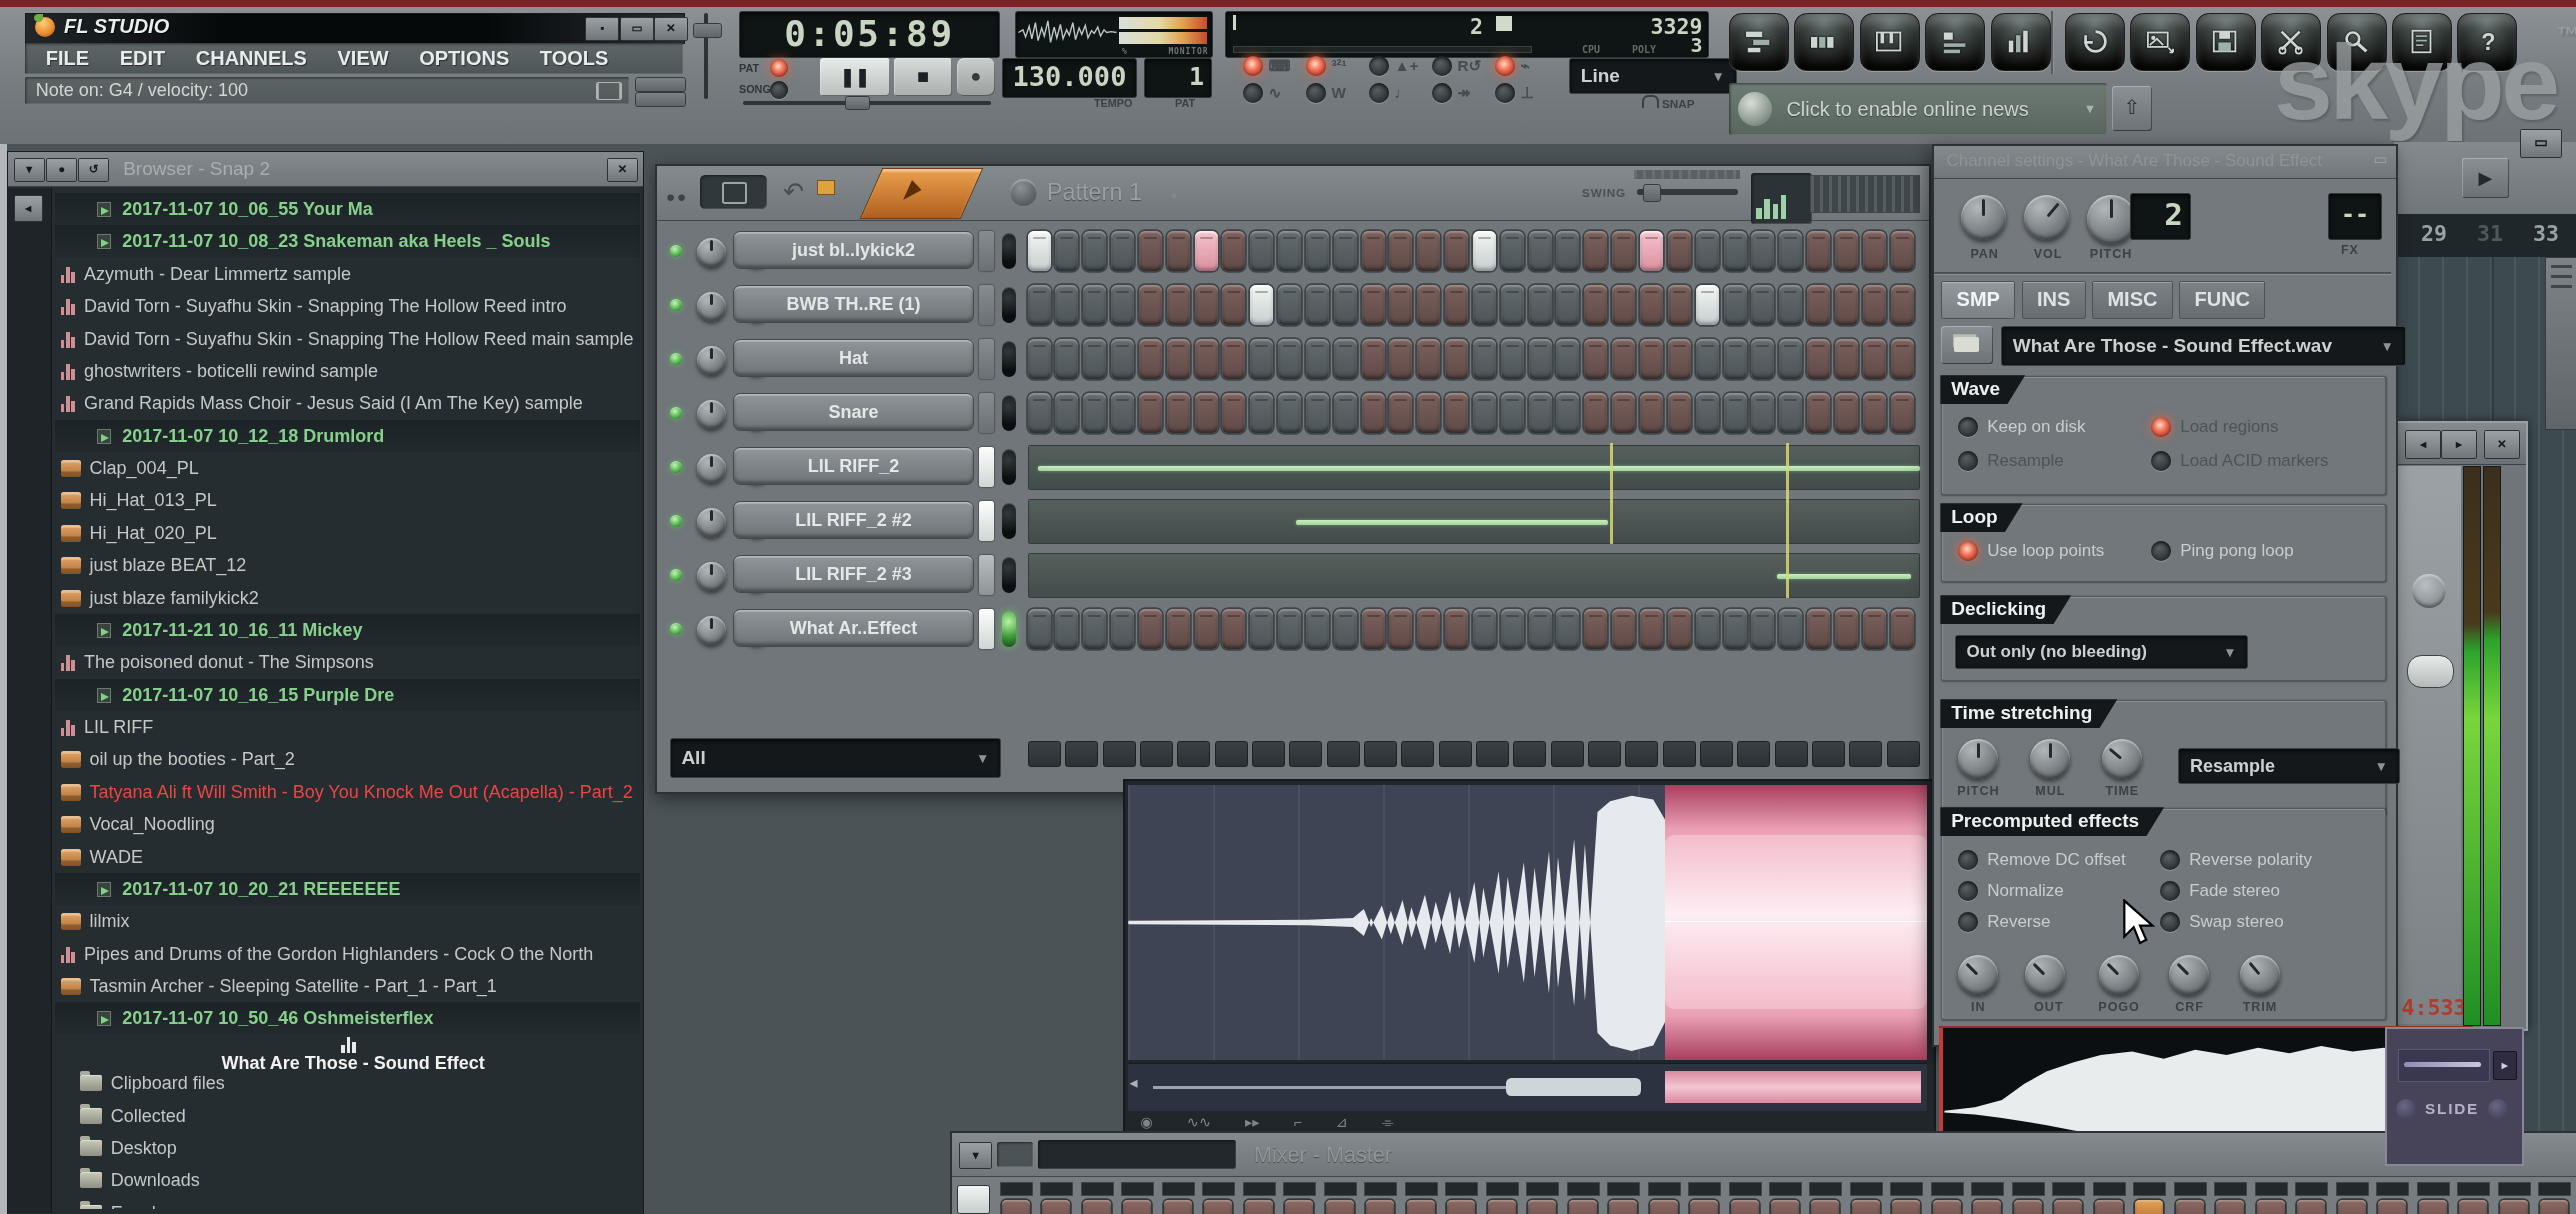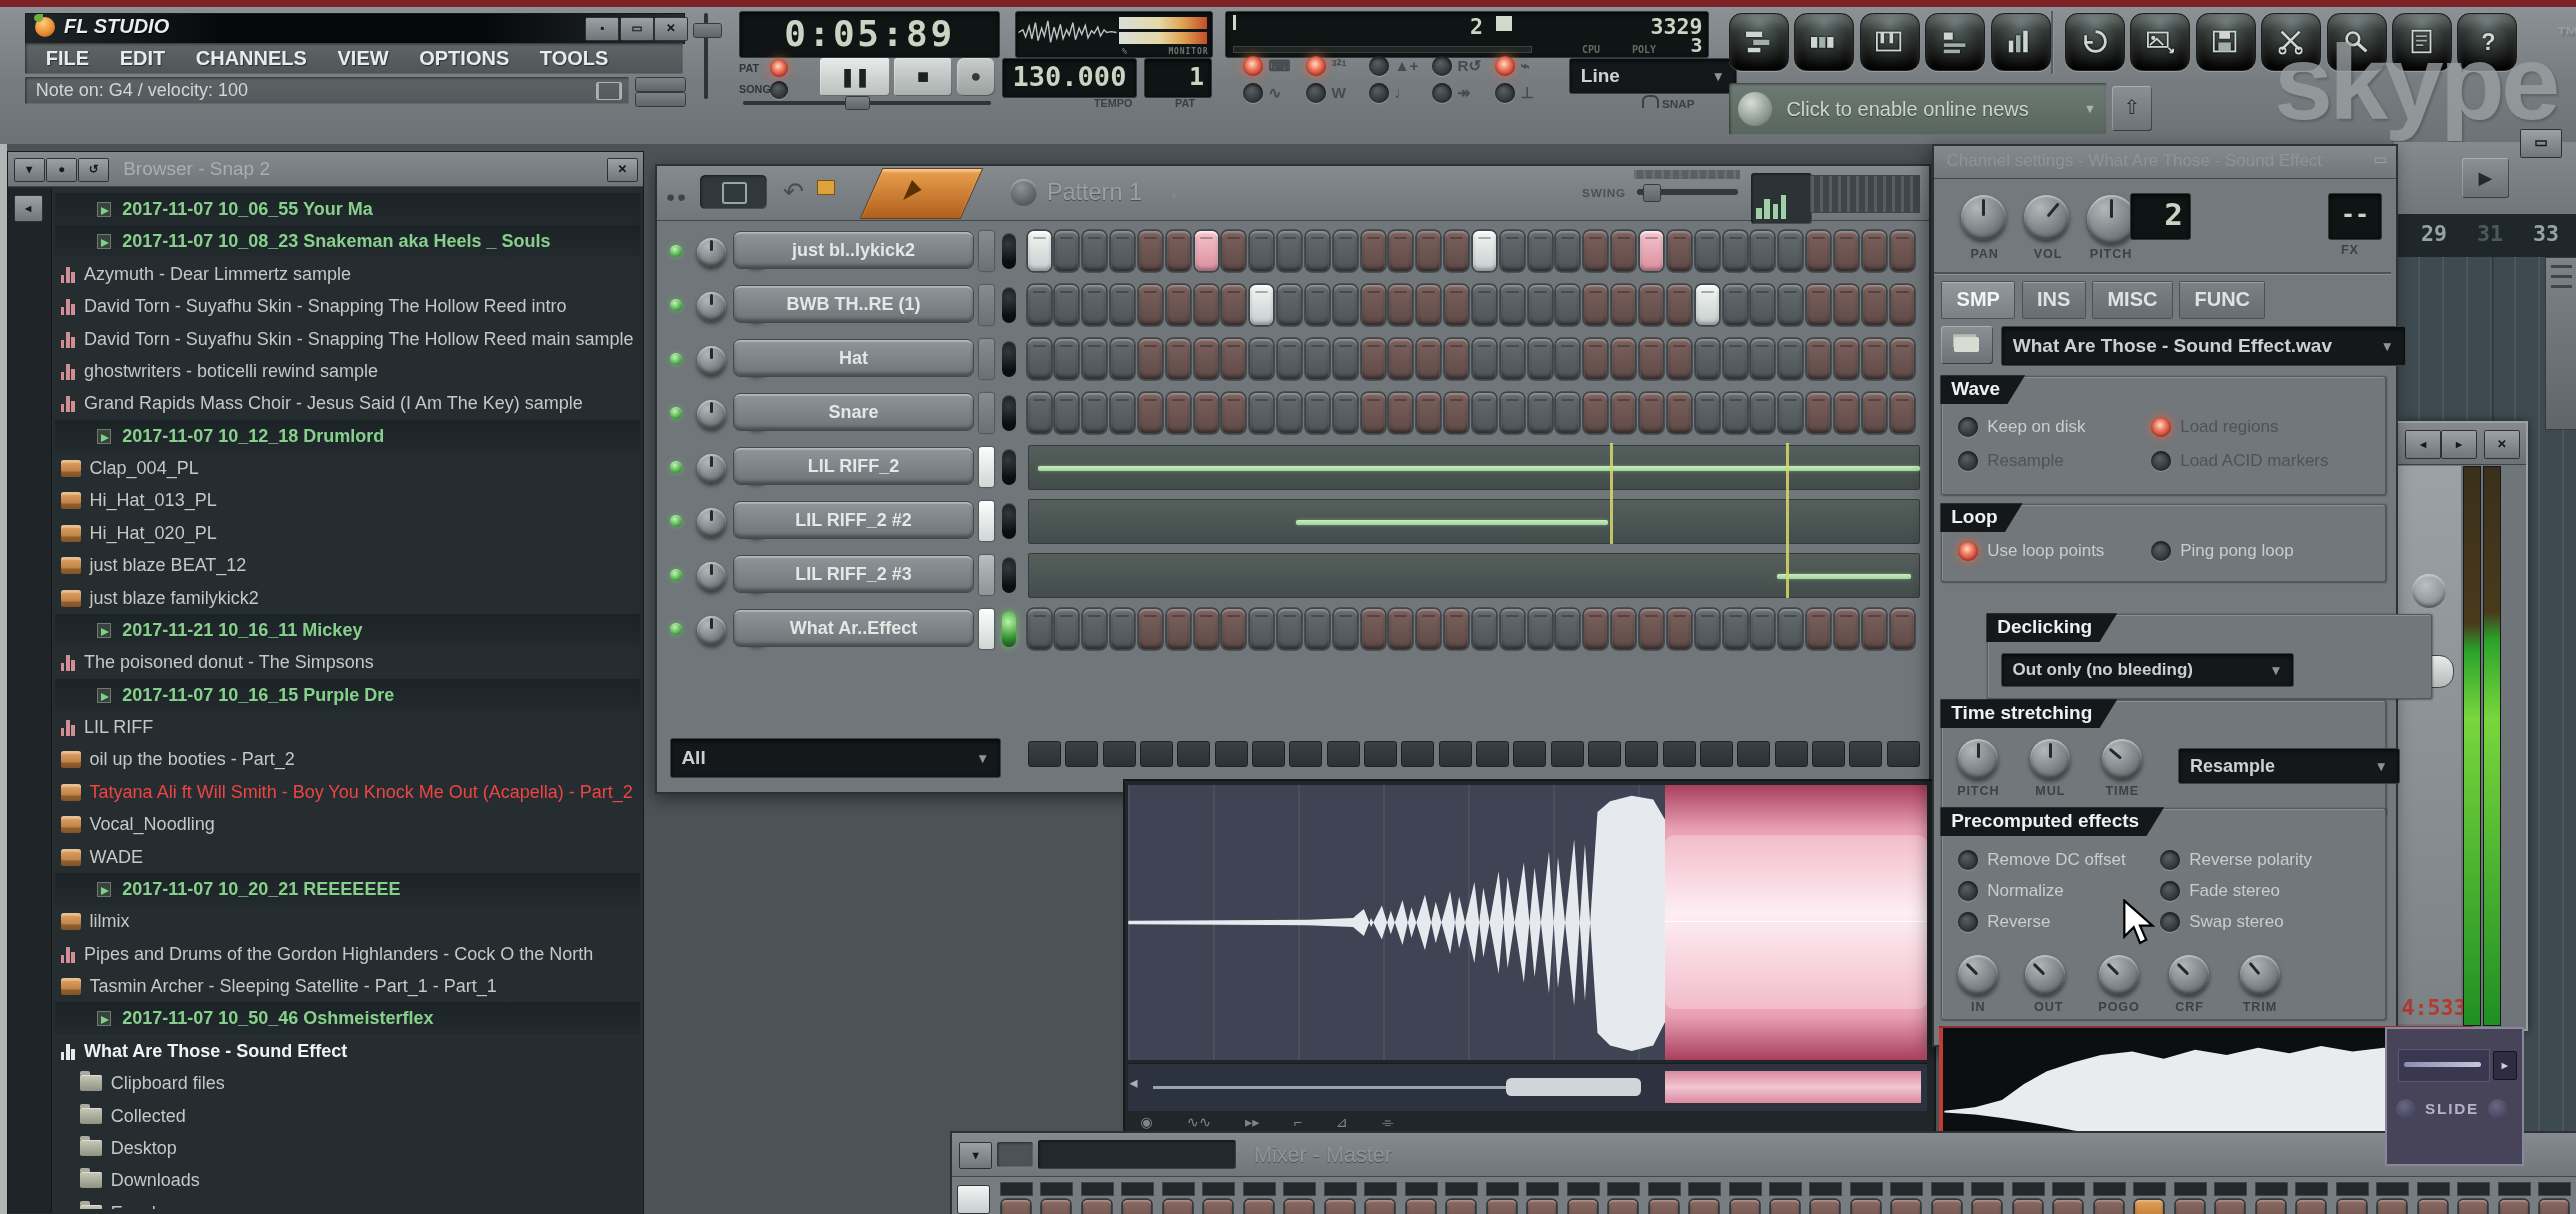--- a/index.html
+++ b/index.html
@@ -478,21 +478,21 @@
           <span style="color: rgb(195, 201, 197);">lilmix</span>
         </div>
         <div class="b-row" style="top: 777px; padding-left: 5.4px;">
           <span class="ic ic-cell"></span>
           <span style="color: rgb(195, 201, 197);">Tasmin Archer - Sleeping Satellite - Part_1 - Part_1</span>
         </div>
         <div class="b-row" style="top: 809px; padding-left: 40px; background: linear-gradient(rgb(28, 35, 38), rgb(35, 42, 45));">
           <span class="ic ic-rec"></span>
           <span style="color: rgb(134, 208, 140); font-weight: bold;">2017-11-07 10_50_46 Oshmeisterflex</span>
         </div>
-        <div class="b-row" style="top: 842px; padding-left: 5.4px;">
+        <div class="b-row" style="top: 842px; padding-left: 5.4px; flex-direction: column;">
           <span class="ic ic-sample">
             <i style="height: 8px; background: rgb(232, 236, 236);"></i>
             <i style="height: 16px; background: rgb(232, 236, 236);"></i>
             <i style="height: 10.8px; background: rgb(232, 236, 236);"></i>
           </span>
           <span style="color: rgb(240, 243, 241); font-weight: bold;">What Are Those - Sound Effect</span>
         </div>
         <div class="b-row" style="top: 874px; padding-left: 25px;">
           <span class="ic ic-folder"></span>
           <span style="color: rgb(195, 201, 197);">Clipboard files</span>
@@ -1140,21 +1140,21 @@
             <span class="led on"></span>
             <span>Use loop points</span>
           </div>
           <div class="radio-item">
             <span class="led"></span>
             <span>Ping pong loop</span>
           </div>
         </div>
     </div>
 
-    <div class="sec" style="top:468px;height:83px;margin-left:46px;">
+    <div class="sec" style="top:450px;height:83px;">
       <span class="sech">Declicking</span>
       <div class="dd" style="position:absolute;left:12.6px;top:38px;width:270px;height:32px;font-size:17px;">
         <span>Out only (no bleeding)</span>
           <span class="arr">▼</span>
       </div>
     </div>
 
     <div class="sec" style="top:538px;height:113px;margin-top:16px;">
       <span class="sech">Time stretching</span>
       <div id="stretch-knobs" style="position:absolute;left:12.6px;top:38px;display:flex;gap:25px;">

